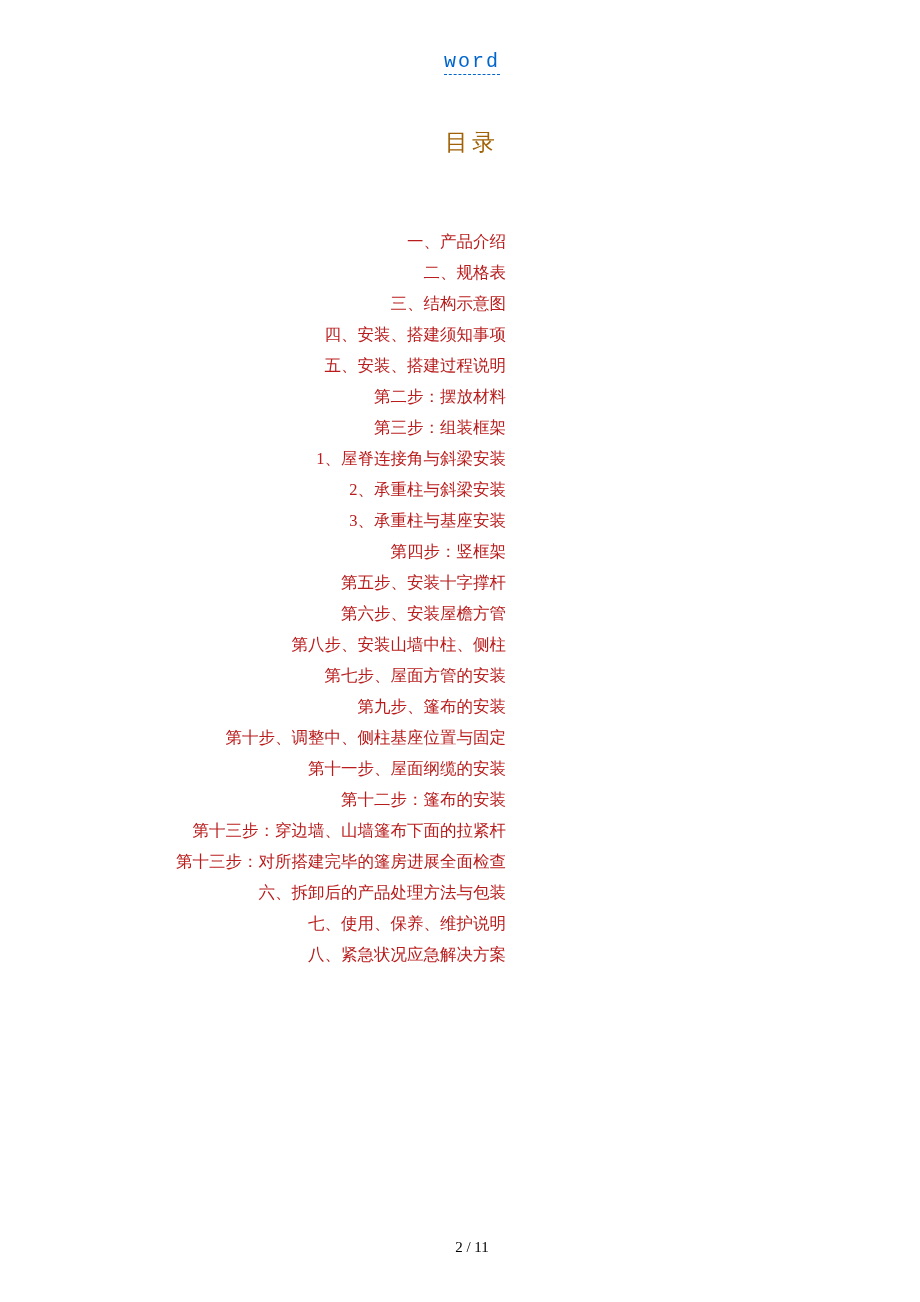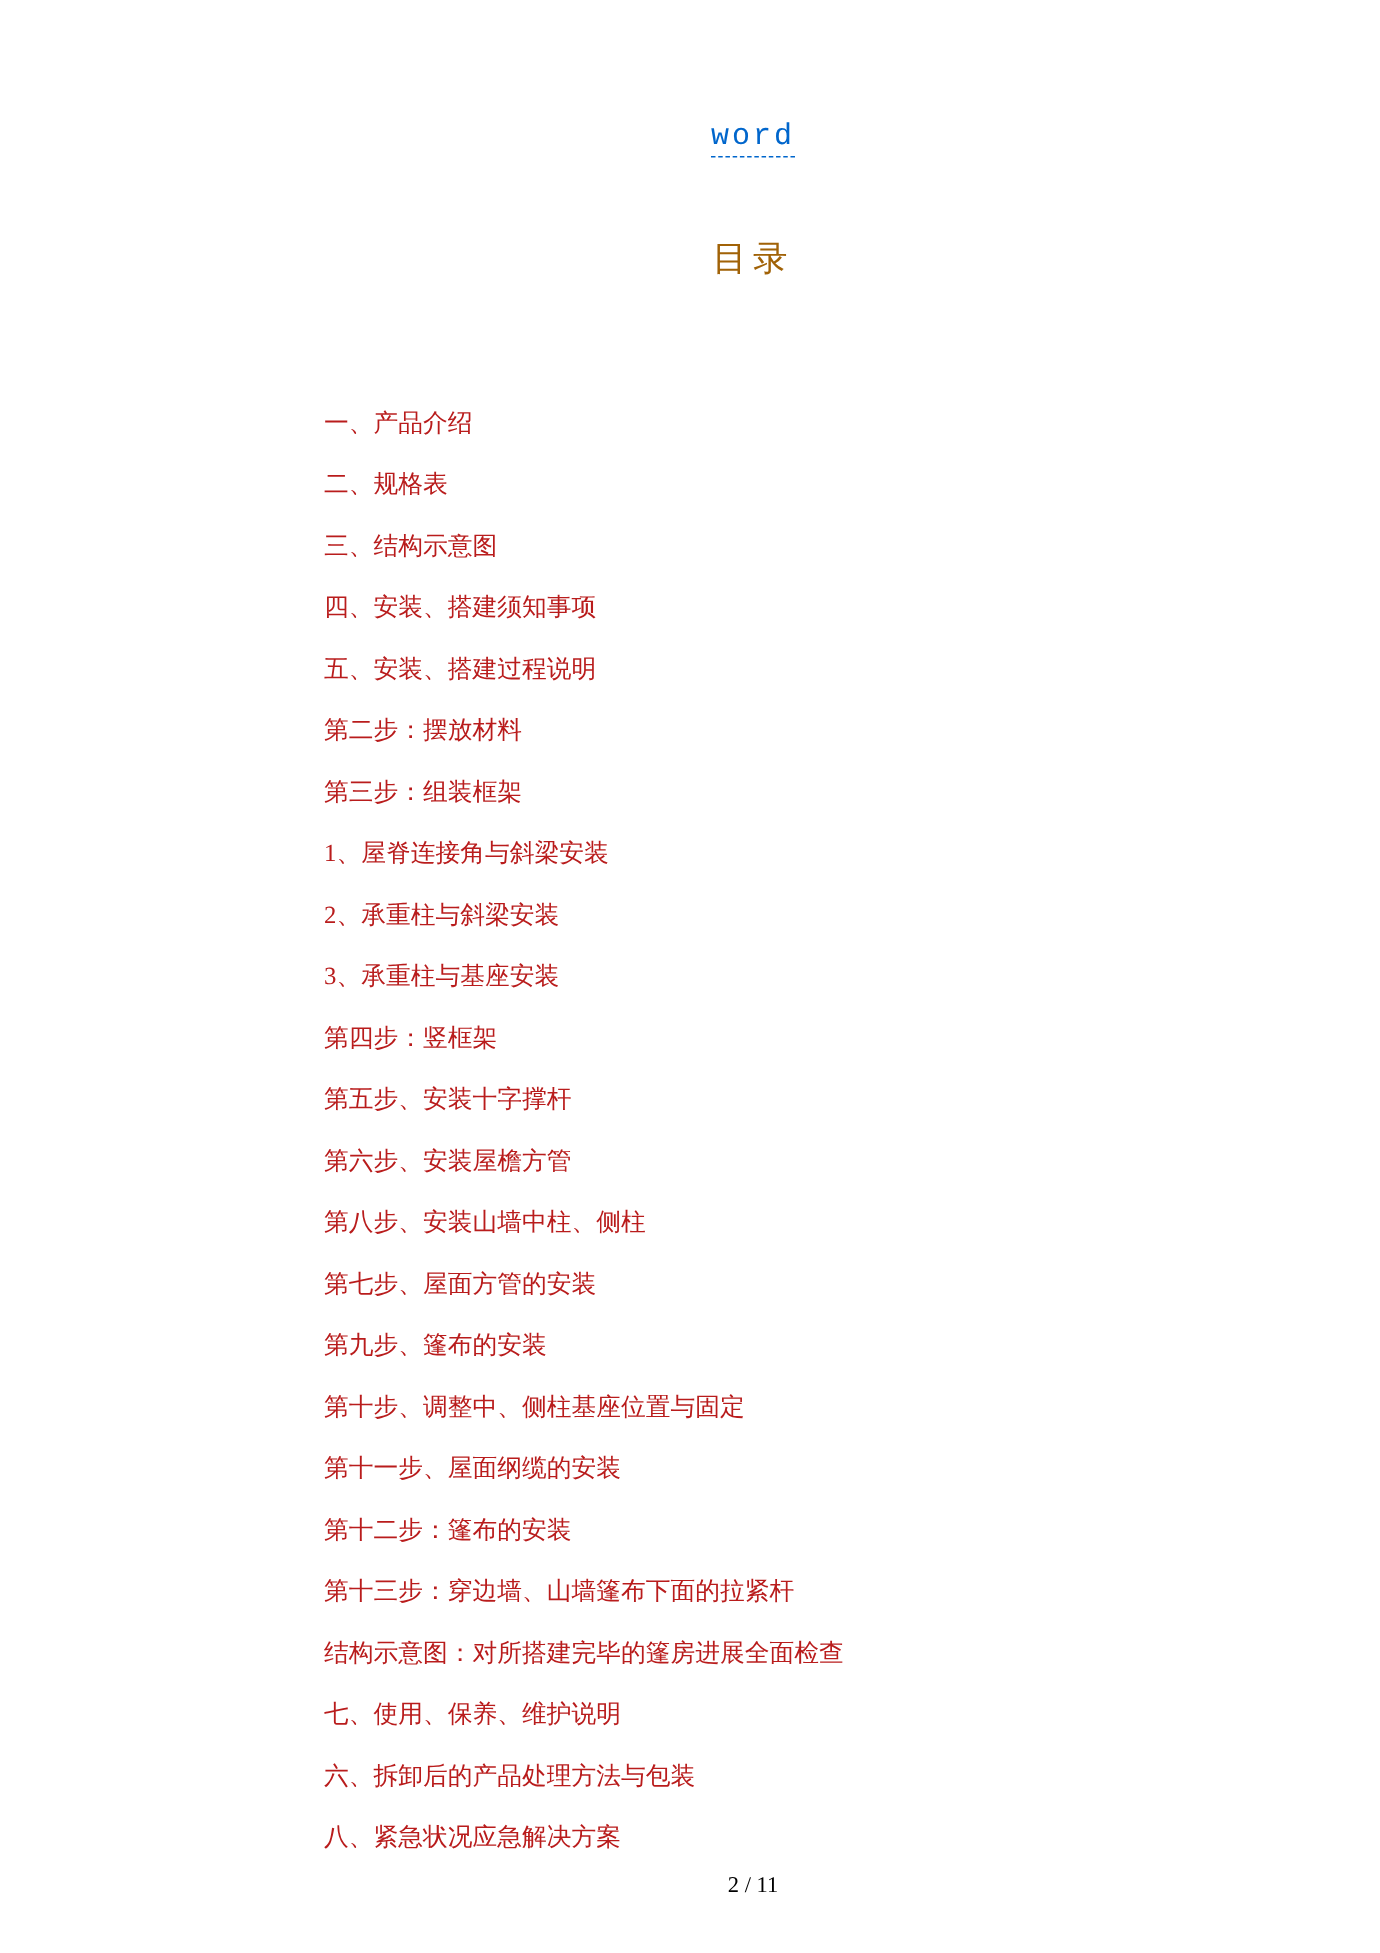--- a/index.html
+++ b/index.html
@@ -1,18 +1,19 @@
 <!DOCTYPE html>
 <html><head>
   <meta charset="utf-8">
   <style>
     * {
-      margin: 14px;
+      margin: 4px;
       padding: 0;
       box-sizing: border-box;
+      text-align: right;
     }
     body {
       width: 920px;
       height: 1302px;
       background: #ffffff;
       font-family: "SimSun", "宋体", serif;
       position: relative;
     }
     .header-link {
       position: absolute;
@@ -81,19 +82,19 @@
   <div class="toc-item">第四步：竖框架</div>
   <div class="toc-item">第五步、安装十字撑杆</div>
   <div class="toc-item">第六步、安装屋檐方管</div>
   <div class="toc-item">第八步、安装山墙中柱、侧柱</div>
   <div class="toc-item">第七步、屋面方管的安装</div>
   <div class="toc-item">第九步、篷布的安装</div>
   <div class="toc-item">第十步、调整中、侧柱基座位置与固定</div>
   <div class="toc-item">第十一步、屋面纲缆的安装</div>
   <div class="toc-item">第十二步：篷布的安装</div>
   <div class="toc-item">第十三步：穿边墙、山墙篷布下面的拉紧杆</div>
-  <div class="toc-item">结构示意图：对所搭建完毕的篷房进展全面检查</div>
+  <div class="toc-item">第十三步：对所搭建完毕的篷房进展全面检查</div>
+  <div class="toc-item">六、拆卸后的产品处理方法与包装</div>
   <div class="toc-item">七、使用、保养、维护说明</div>
-  <div class="toc-item">六、拆卸后的产品处理方法与包装</div>
   <div class="toc-item">八、紧急状况应急解决方案</div>
 </div>
 
 <div class="page-number">2 / 11</div>
 
 </body></html>

